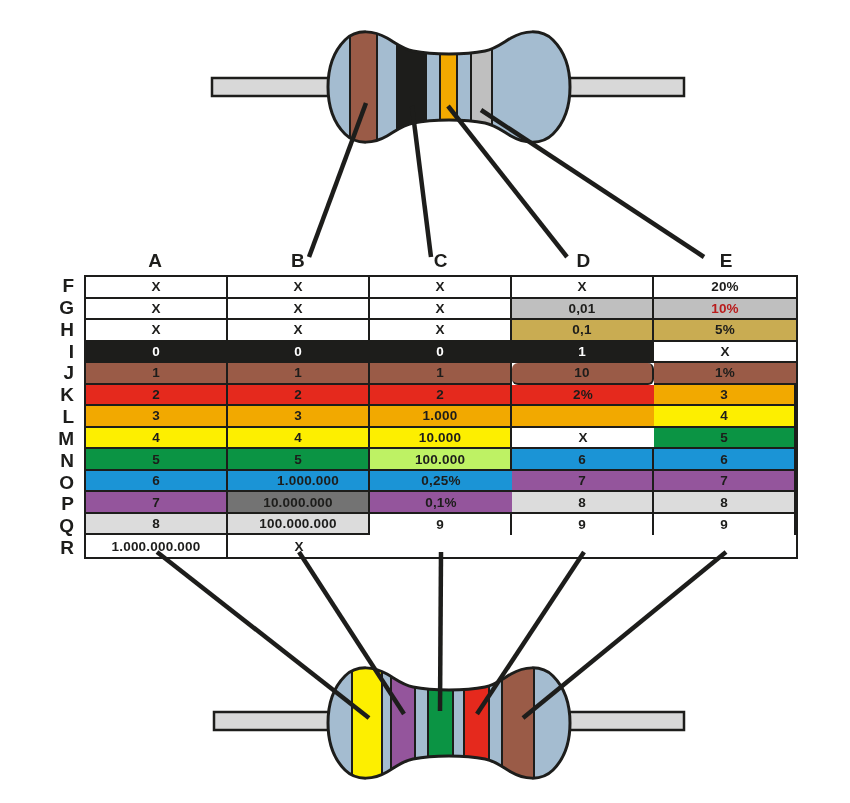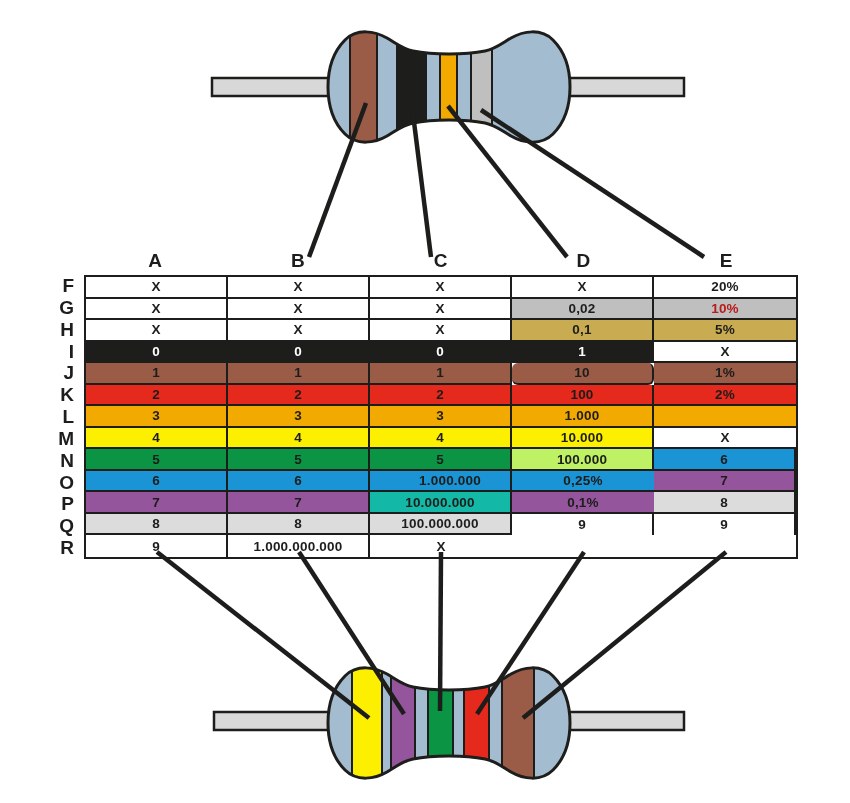--- a/index.html
+++ b/index.html
@@ -136,41 +136,40 @@
     </div>
   <div id="code-table">
       <div class="cell" style="background: rgb(255, 255, 255); color: rgb(29, 29, 27);">X</div>
       <div class="cell" style="background: rgb(255, 255, 255); color: rgb(29, 29, 27);">X</div>
       <div class="cell" style="background: rgb(255, 255, 255); color: rgb(29, 29, 27);">X</div>
       <div class="cell" style="background: rgb(255, 255, 255); color: rgb(29, 29, 27);">X</div>
       <div class="cell last-col" style="background: rgb(255, 255, 255); color: rgb(29, 29, 27);">20%</div>
       <div class="cell" style="background: rgb(255, 255, 255); color: rgb(29, 29, 27);">X</div>
       <div class="cell" style="background: rgb(255, 255, 255); color: rgb(29, 29, 27);">X</div>
       <div class="cell" style="background: rgb(255, 255, 255); color: rgb(29, 29, 27);">X</div>
-      <div class="cell" style="background: rgb(191, 191, 191); color: rgb(29, 29, 27);">0,02</div>
+      <div class="cell" style="background: rgb(191, 191, 191); color: rgb(29, 29, 27);">0,01</div>
       <div class="cell last-col" style="background: rgb(191, 191, 191); color: #b91c1c;">10%</div>
       <div class="cell" style="background: rgb(255, 255, 255); color: rgb(29, 29, 27);">X</div>
       <div class="cell" style="background: rgb(255, 255, 255); color: rgb(29, 29, 27);">X</div>
       <div class="cell" style="background: rgb(255, 255, 255); color: rgb(29, 29, 27);">X</div>
       <div class="cell" style="background: rgb(201, 172, 82); color: rgb(29, 29, 27);">0,1</div>
       <div class="cell last-col" style="background: rgb(201, 172, 82); color: rgb(29, 29, 27);">5%</div>
       <div class="cell" style="background: rgb(29, 29, 27); color: rgb(255, 255, 255);">0</div>
       <div class="cell" style="background: rgb(29, 29, 27); color: rgb(255, 255, 255);">0</div>
       <div class="cell" style="background: rgb(29, 29, 27); color: rgb(255, 255, 255);">0</div>
       <div class="cell" style="background: rgb(29, 29, 27); color: rgb(255, 255, 255);">1</div>
       <div class="cell last-col" style="background: rgb(255, 255, 255); color: rgb(29, 29, 27);">X</div>
       <div class="cell" style="background: rgb(154, 91, 71); color: rgb(29, 29, 27);">1</div>
       <div class="cell" style="background: rgb(154, 91, 71); color: rgb(29, 29, 27);">1</div>
       <div class="cell" style="background: rgb(154, 91, 71); color: rgb(29, 29, 27);">1</div>
       <div class="cell" style="background: rgb(154, 91, 71); color: rgb(29, 29, 27); border-radius: 6px;">10</div>
       <div class="cell last-col" style="background: rgb(154, 91, 71); color: rgb(29, 29, 27);">1%</div>
       <div class="cell" style="background: rgb(229, 41, 29); color: rgb(29, 29, 27);">2</div>
       <div class="cell" style="background: rgb(229, 41, 29); color: rgb(29, 29, 27);">2</div>
       <div class="cell" style="background: rgb(229, 41, 29); color: rgb(29, 29, 27);">2</div>
-      <div class="cell" style="background: rgb(229, 41, 29); color: rgb(29, 29, 27);">100</div>
       <div class="cell last-col" style="background: rgb(229, 41, 29); color: rgb(29, 29, 27);">2%</div>
       <div class="cell" style="background: rgb(242, 169, 0); color: rgb(29, 29, 27);">3</div>
       <div class="cell" style="background: rgb(242, 169, 0); color: rgb(29, 29, 27);">3</div>
       <div class="cell" style="background: rgb(242, 169, 0); color: rgb(29, 29, 27);">3</div>
       <div class="cell" style="background: rgb(242, 169, 0); color: rgb(29, 29, 27);">1.000</div>
       <div class="cell last-col" style="background: rgb(242, 169, 0); color: rgb(29, 29, 27);"></div>
       <div class="cell" style="background: rgb(253, 239, 0); color: rgb(29, 29, 27);">4</div>
       <div class="cell" style="background: rgb(253, 239, 0); color: rgb(29, 29, 27);">4</div>
       <div class="cell" style="background: rgb(253, 239, 0); color: rgb(29, 29, 27);">4</div>
       <div class="cell" style="background: rgb(253, 239, 0); color: rgb(29, 29, 27);">10.000</div>
@@ -180,21 +179,21 @@
       <div class="cell" style="background: rgb(11, 148, 68); color: rgb(29, 29, 27);">5</div>
       <div class="cell" style="background: #bef264; color: rgb(29, 29, 27);">100.000</div>
       <div class="cell" style="background: rgb(27, 148, 214); color: rgb(29, 29, 27);">6</div>
       <div class="cell" style="background: rgb(27, 148, 214); color: rgb(29, 29, 27);">6</div>
       <div class="cell" style="background: rgb(27, 148, 214); color: rgb(29, 29, 27);">6</div>
       <div class="cell" style="background: rgb(27, 148, 214); color: rgb(29, 29, 27); padding-left: 20px;">1.000.000</div>
       <div class="cell last-col" style="background: rgb(27, 148, 214); color: rgb(29, 29, 27);">0,25%</div>
       <div class="cell" style="background: rgb(148, 85, 156); color: rgb(29, 29, 27);">7</div>
       <div class="cell" style="background: rgb(148, 85, 156); color: rgb(29, 29, 27);">7</div>
       <div class="cell" style="background: rgb(148, 85, 156); color: rgb(29, 29, 27);">7</div>
-      <div class="cell" style="background: #14b8a6; color: rgb(29, 29, 27);">10.000.000</div>
+      <div class="cell" style="background: #737373; color: rgb(29, 29, 27);">10.000.000</div>
       <div class="cell last-col" style="background: rgb(148, 85, 156); color: rgb(29, 29, 27);">0,1%</div>
       <div class="cell" style="background: rgb(220, 220, 220); color: rgb(29, 29, 27);">8</div>
       <div class="cell" style="background: rgb(220, 220, 220); color: rgb(29, 29, 27);">8</div>
       <div class="cell" style="background: rgb(220, 220, 220); color: rgb(29, 29, 27);">8</div>
       <div class="cell" style="background: rgb(220, 220, 220); color: rgb(29, 29, 27);">100.000.000</div>
       <div class="cell last-row" style="background: rgb(255, 255, 255); color: rgb(29, 29, 27);">9</div>
       <div class="cell last-row" style="background: rgb(255, 255, 255); color: rgb(29, 29, 27);">9</div>
       <div class="cell last-row" style="background: rgb(255, 255, 255); color: rgb(29, 29, 27);">9</div>
       <div class="cell last-row" style="background: rgb(255, 255, 255); color: rgb(29, 29, 27);">1.000.000.000</div>
       <div class="cell last-col last-row" style="background: rgb(255, 255, 255); color: rgb(29, 29, 27);">X</div>

